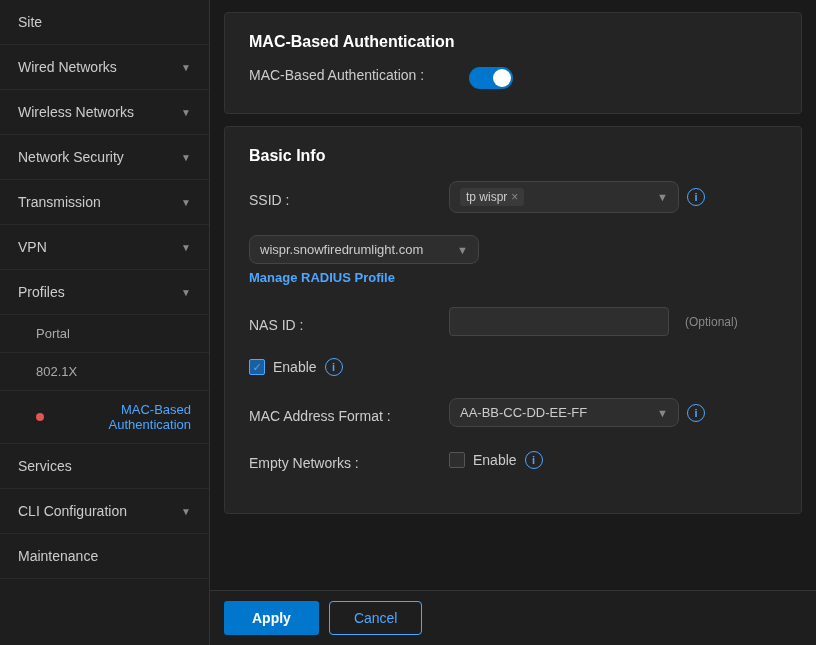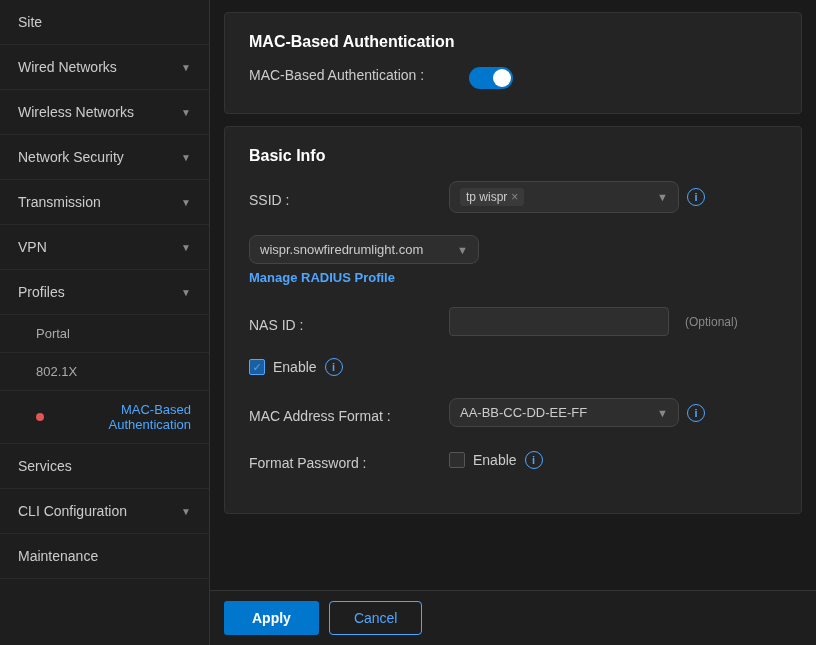--- a/index.html
+++ b/index.html
@@ -427,21 +427,21 @@
             <div class="select-box" style="min-width:230px;">
               <span class="select-value">AA-BB-CC-DD-EE-FF</span>
               <span class="select-arrow">▼</span>
             </div>
             <div class="info-icon">i</div>
           </div>
         </div>
       </div>
 
       <div class="form-grid-row">
-        <div class="form-grid-label">Format Password :</div>
+        <div class="form-grid-label">Empty Networks :</div>
         <div class="form-grid-content">
           <div class="checkbox-row">
             <div class="checkbox-empty"></div>
             <span>Enable</span>
             <div class="info-icon">i</div>
           </div>
         </div>
       </div>
 
     </div>

